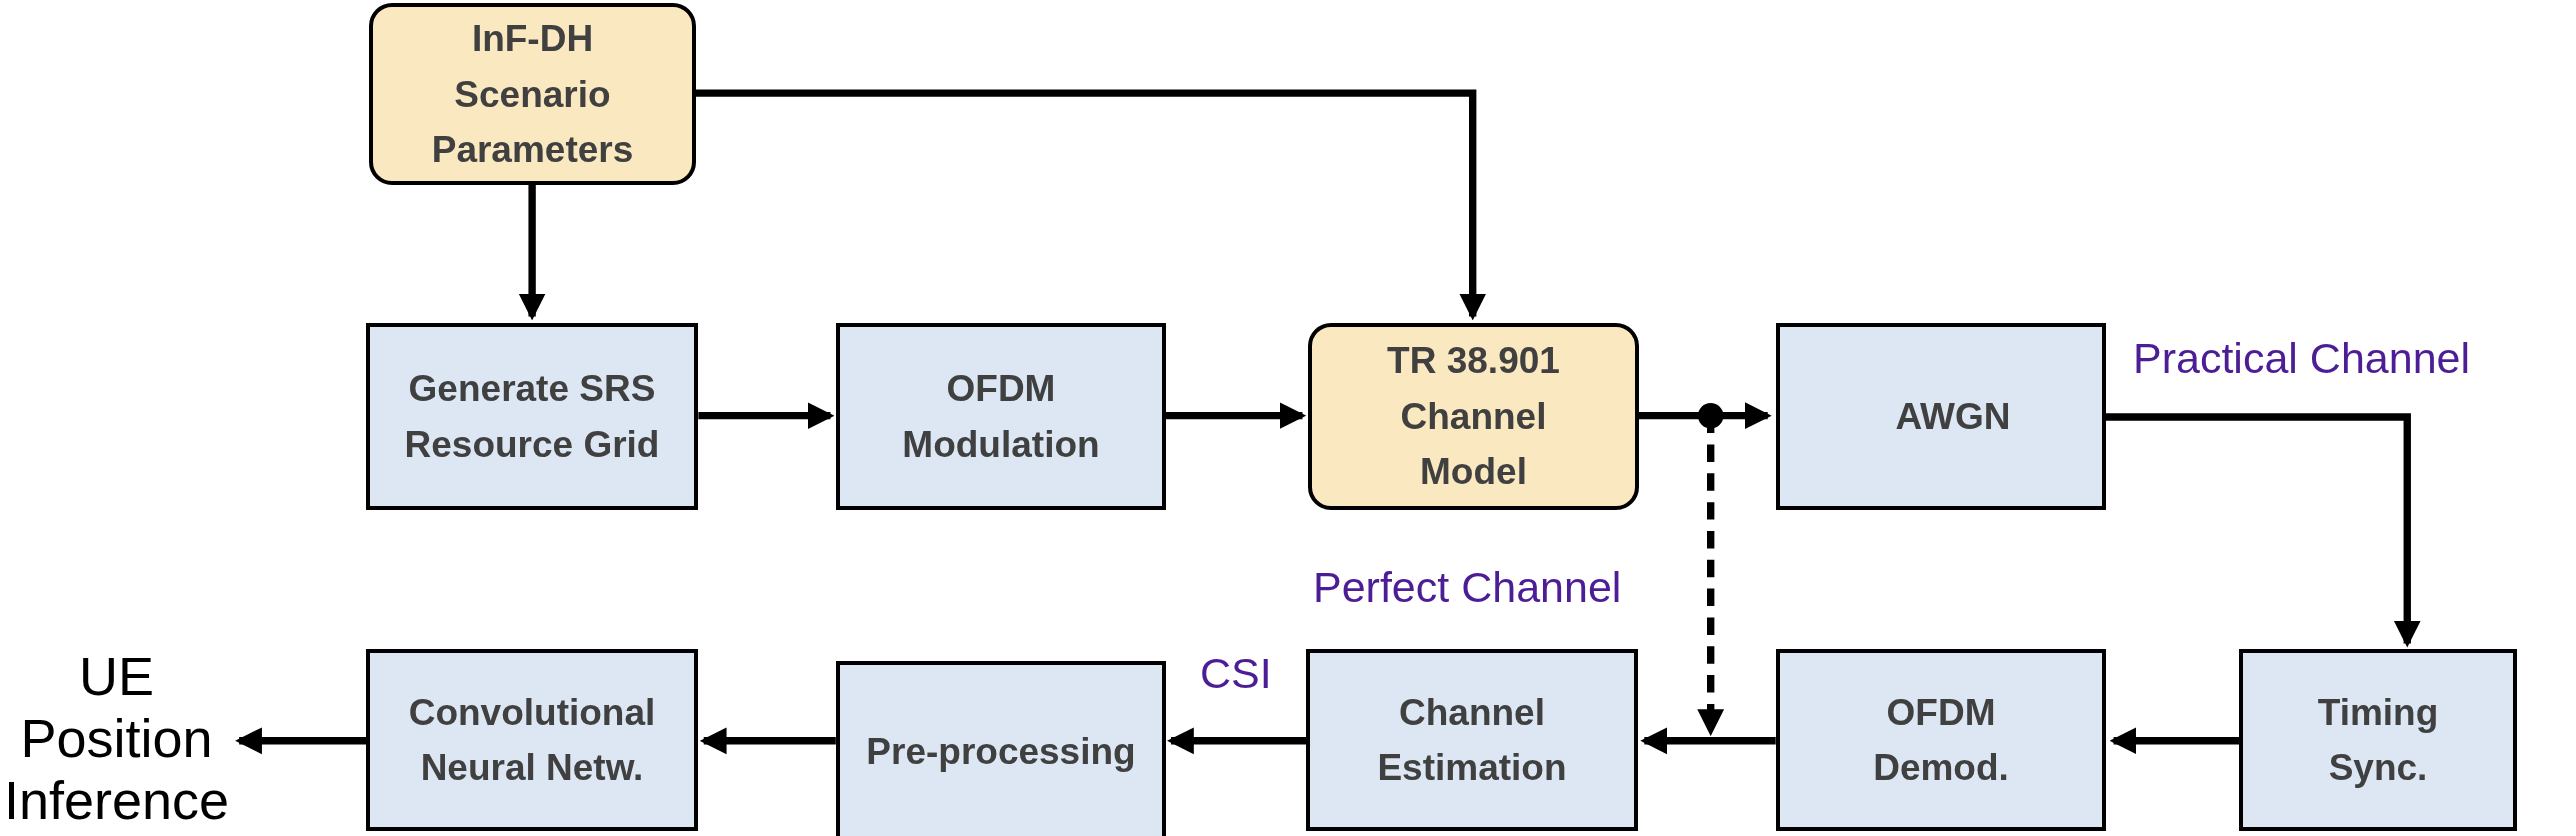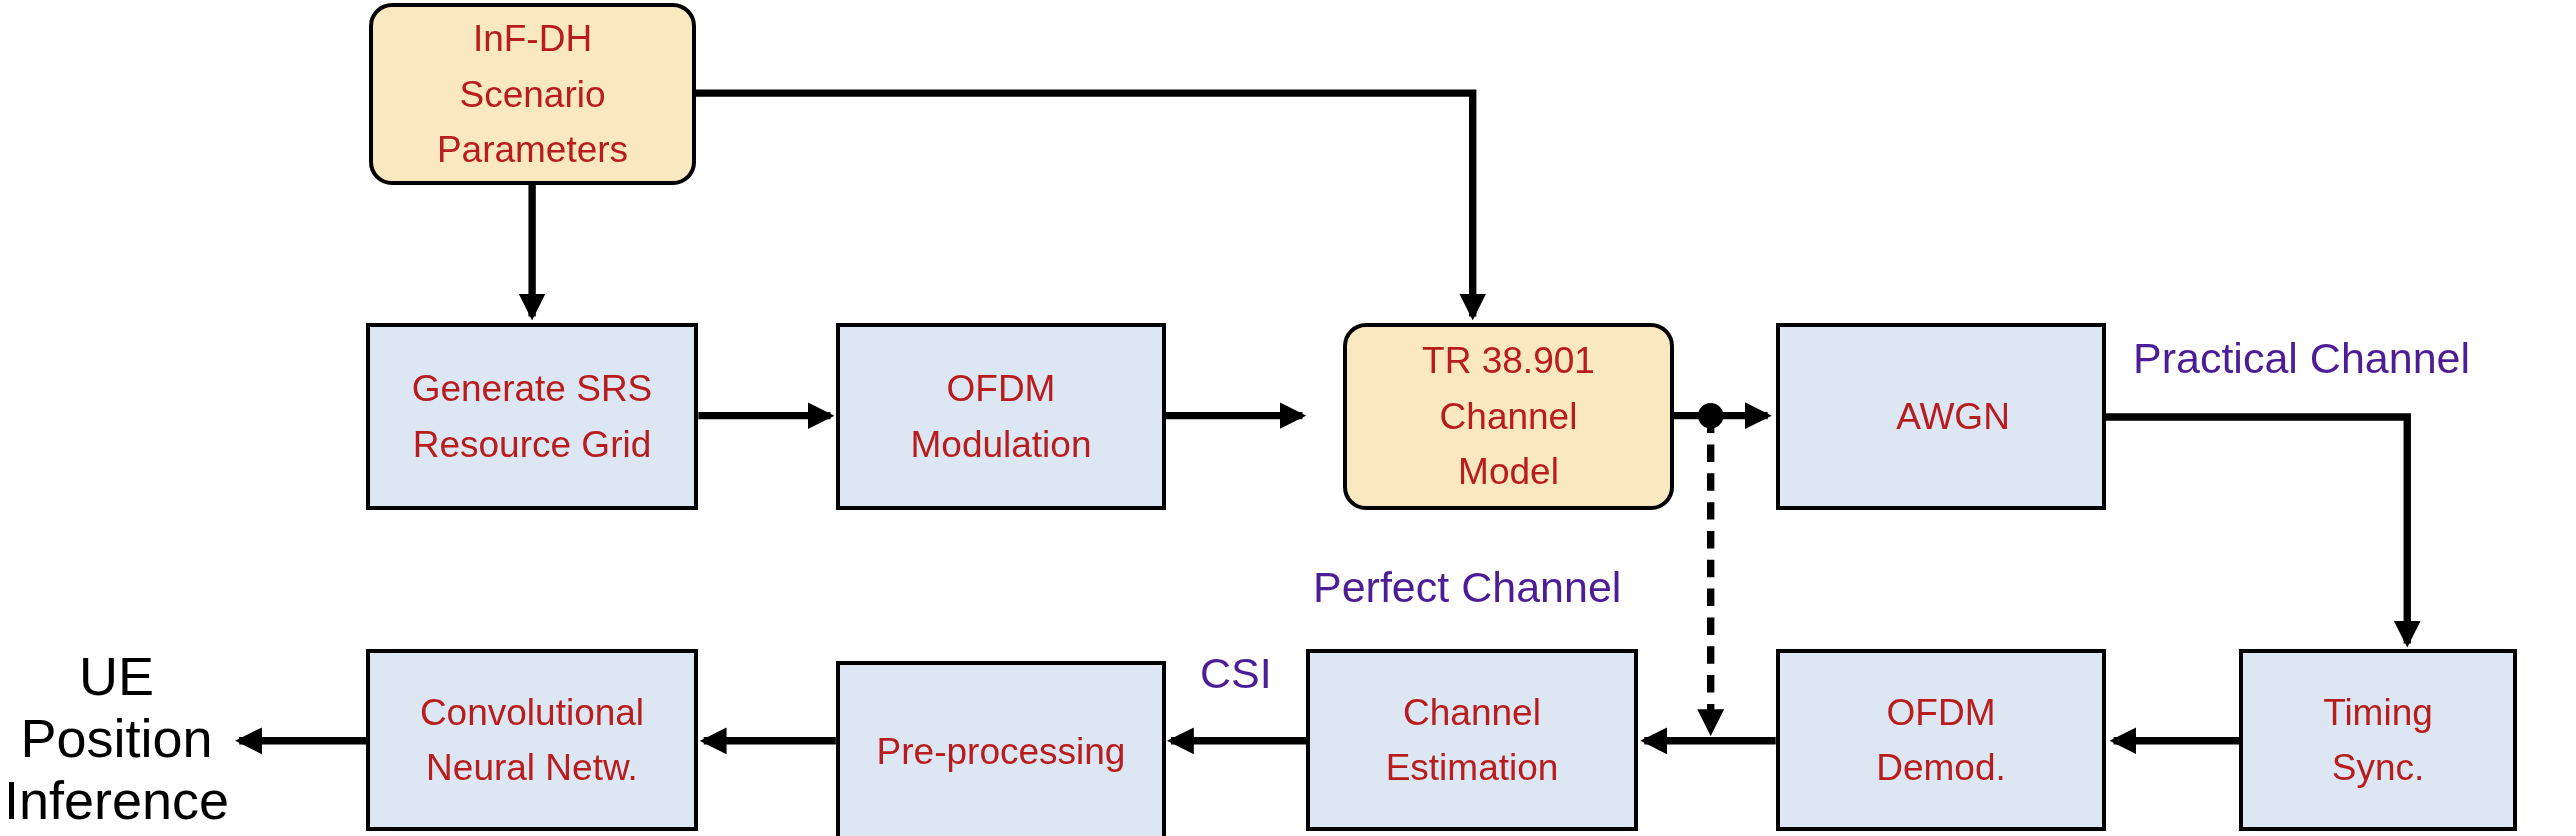--- a/index.html
+++ b/index.html
@@ -29,31 +29,32 @@
     justify-content: center;
     text-align: center;
     box-sizing: border-box;
     background: #dce7f3;
     border: 4px solid #000000;
   }
   .node .label {
     white-space: pre-line;
     font-size: 37px;
     line-height: 1.5;
-    color: #b91c1c;
+    color: #404040;
+    font-weight: bold;
   }
   .node.param {
     background: #fae8c0;
     border-radius: 23px;
   }
   
   .n-infdh   { left: 369px;  top: 3.4px;   width: 327px; height: 182px; }
   .n-gensrs  { left: 366px;  top: 323px; width: 332px; height: 187px; }
   .n-ofdmmod { left: 836px; top: 323px; width: 330px; height: 187px; }
-  .n-tr38901 { left: 1308px; top: 323px; width: 331px; height: 187px; margin-left: 35px; }
+  .n-tr38901 { left: 1308px; top: 323px; width: 331px; height: 187px; }
   .n-awgn    { left: 1776px; top: 323px; width: 330px; height: 187px; padding-left: 24px; }
   .n-timing  { left: 2239px; top: 649px; width: 278px; height: 182px; }
   .n-demod   { left: 1776px; top: 649px; width: 330px; height: 182px; }
   .n-chanest { left: 1306px; top: 649px; width: 332px; height: 182px; }
   .n-preproc { left: 836px; top: 661px; width: 330px; height: 182px; }
   .n-cnn     { left: 366px;  top: 649px; width: 332px; height: 182px; }
 
   .edge-label {
     position: absolute;
     font-size: 43px;

